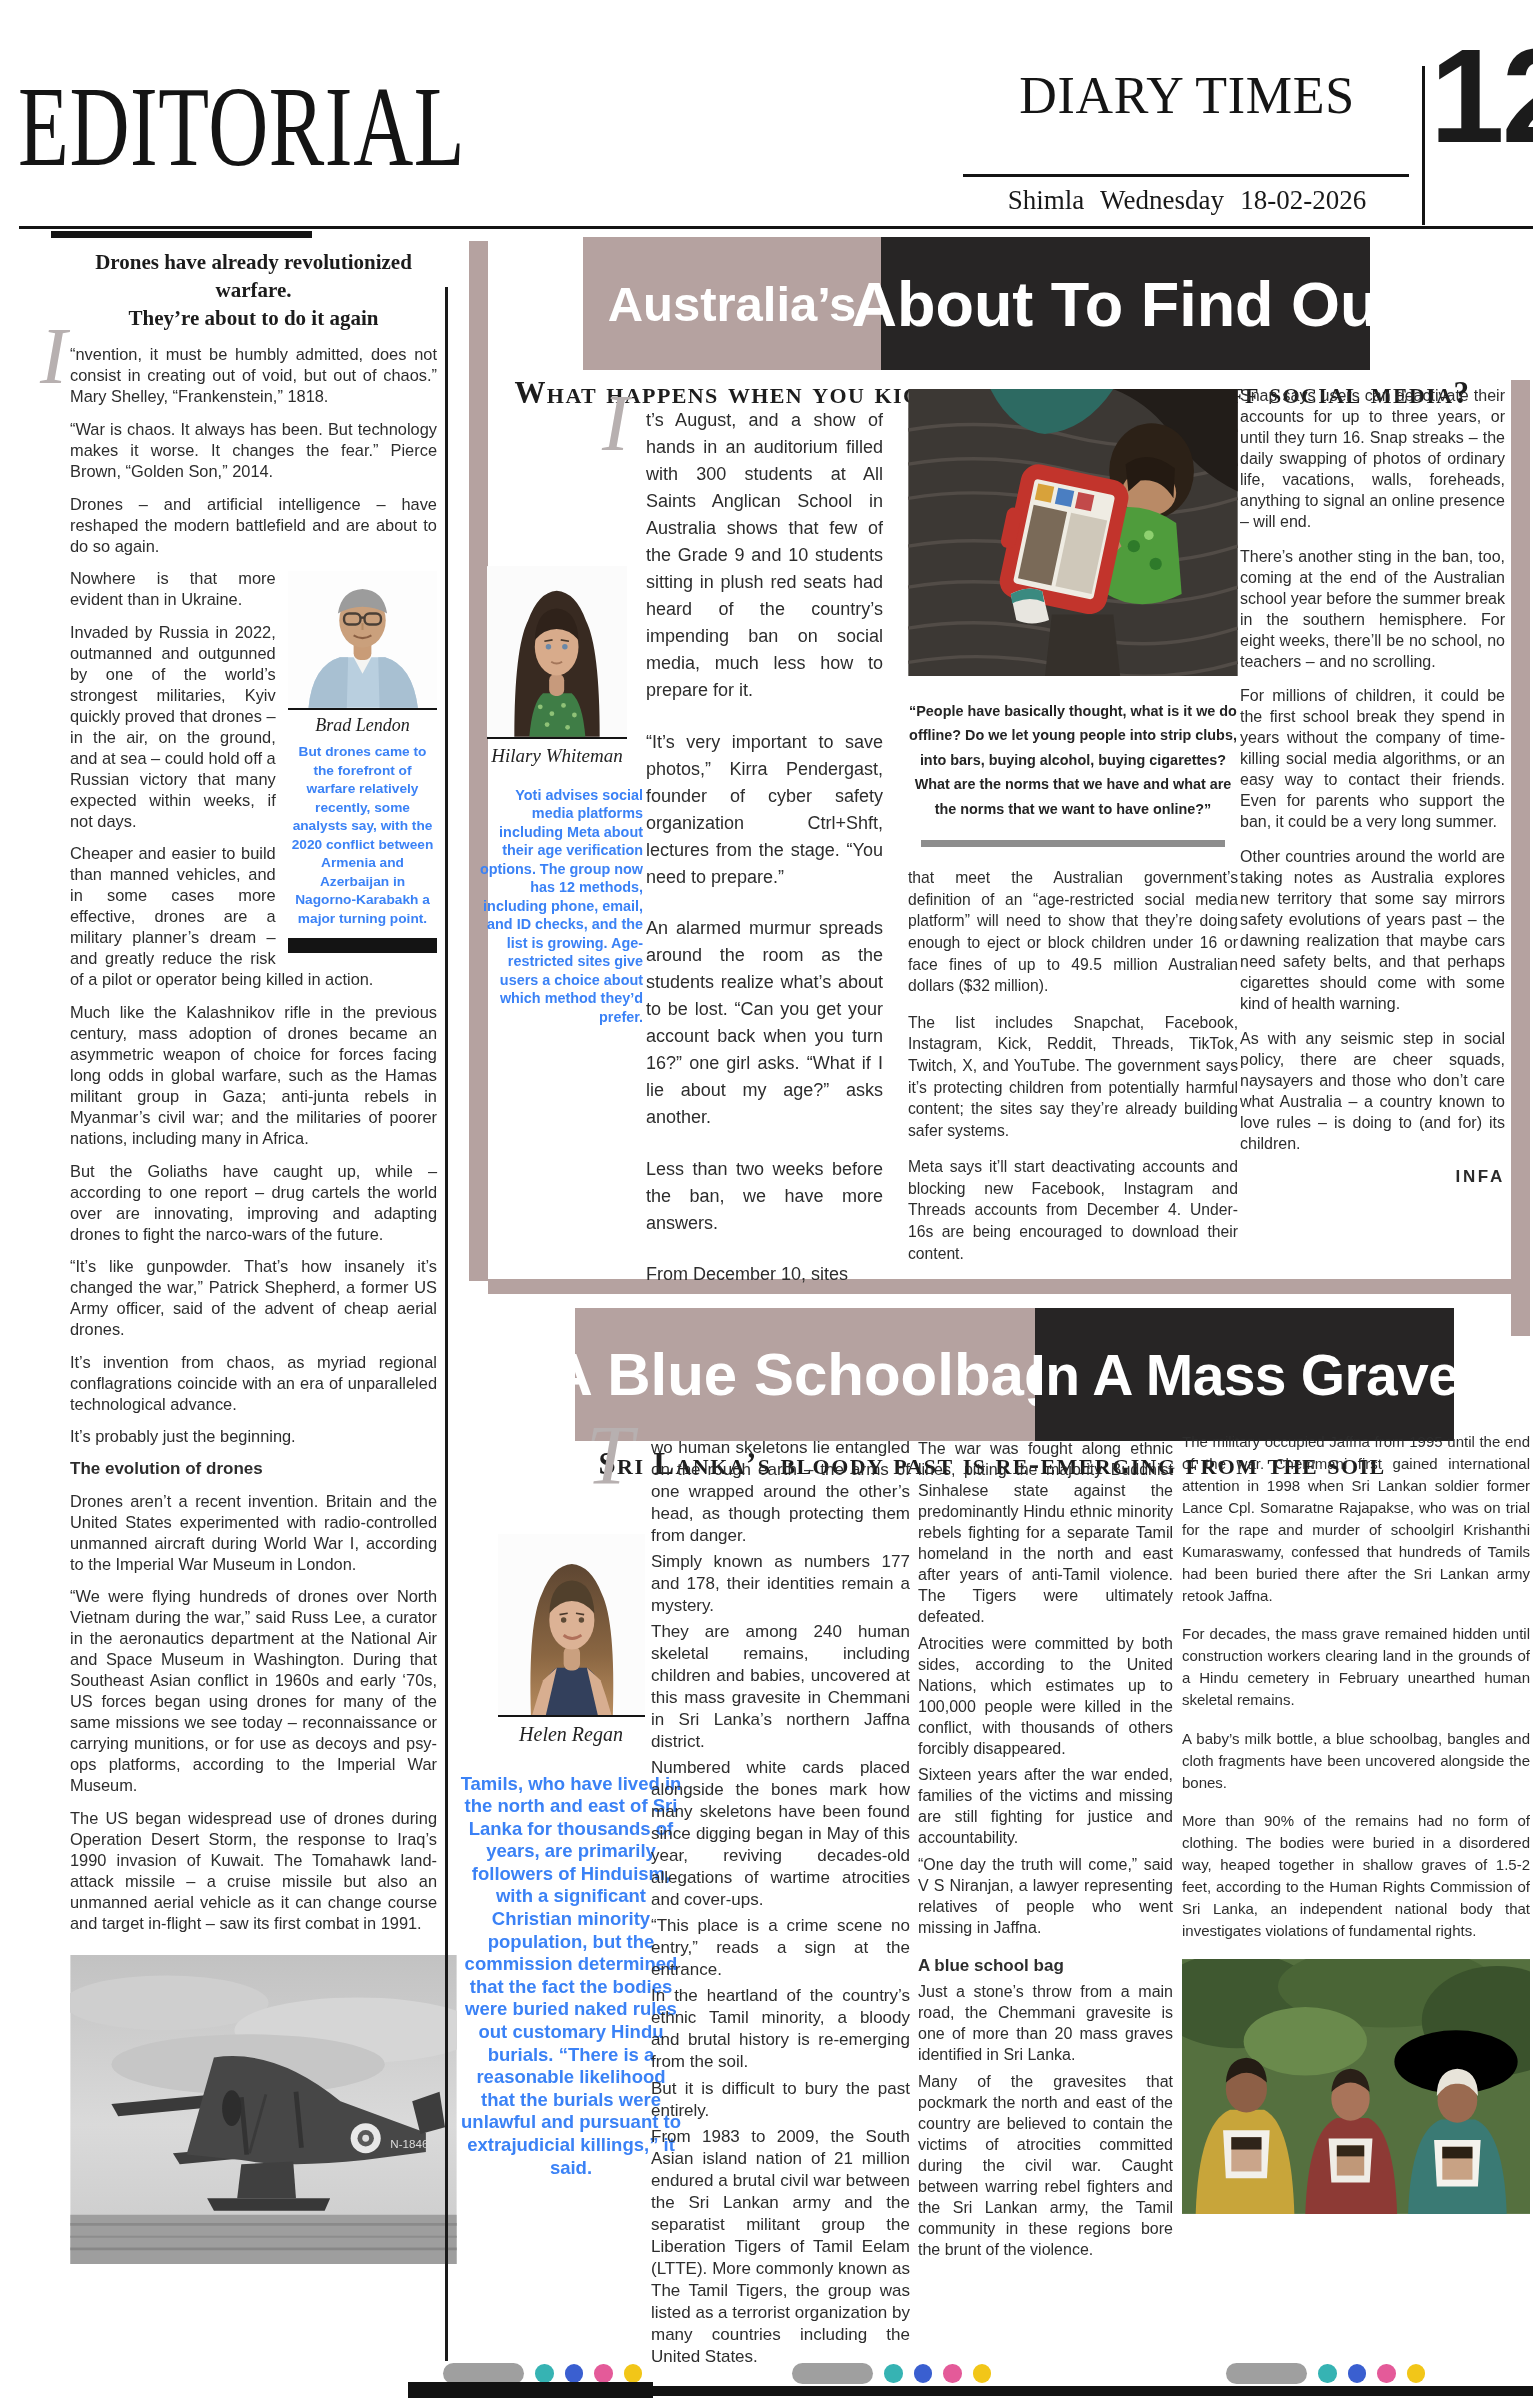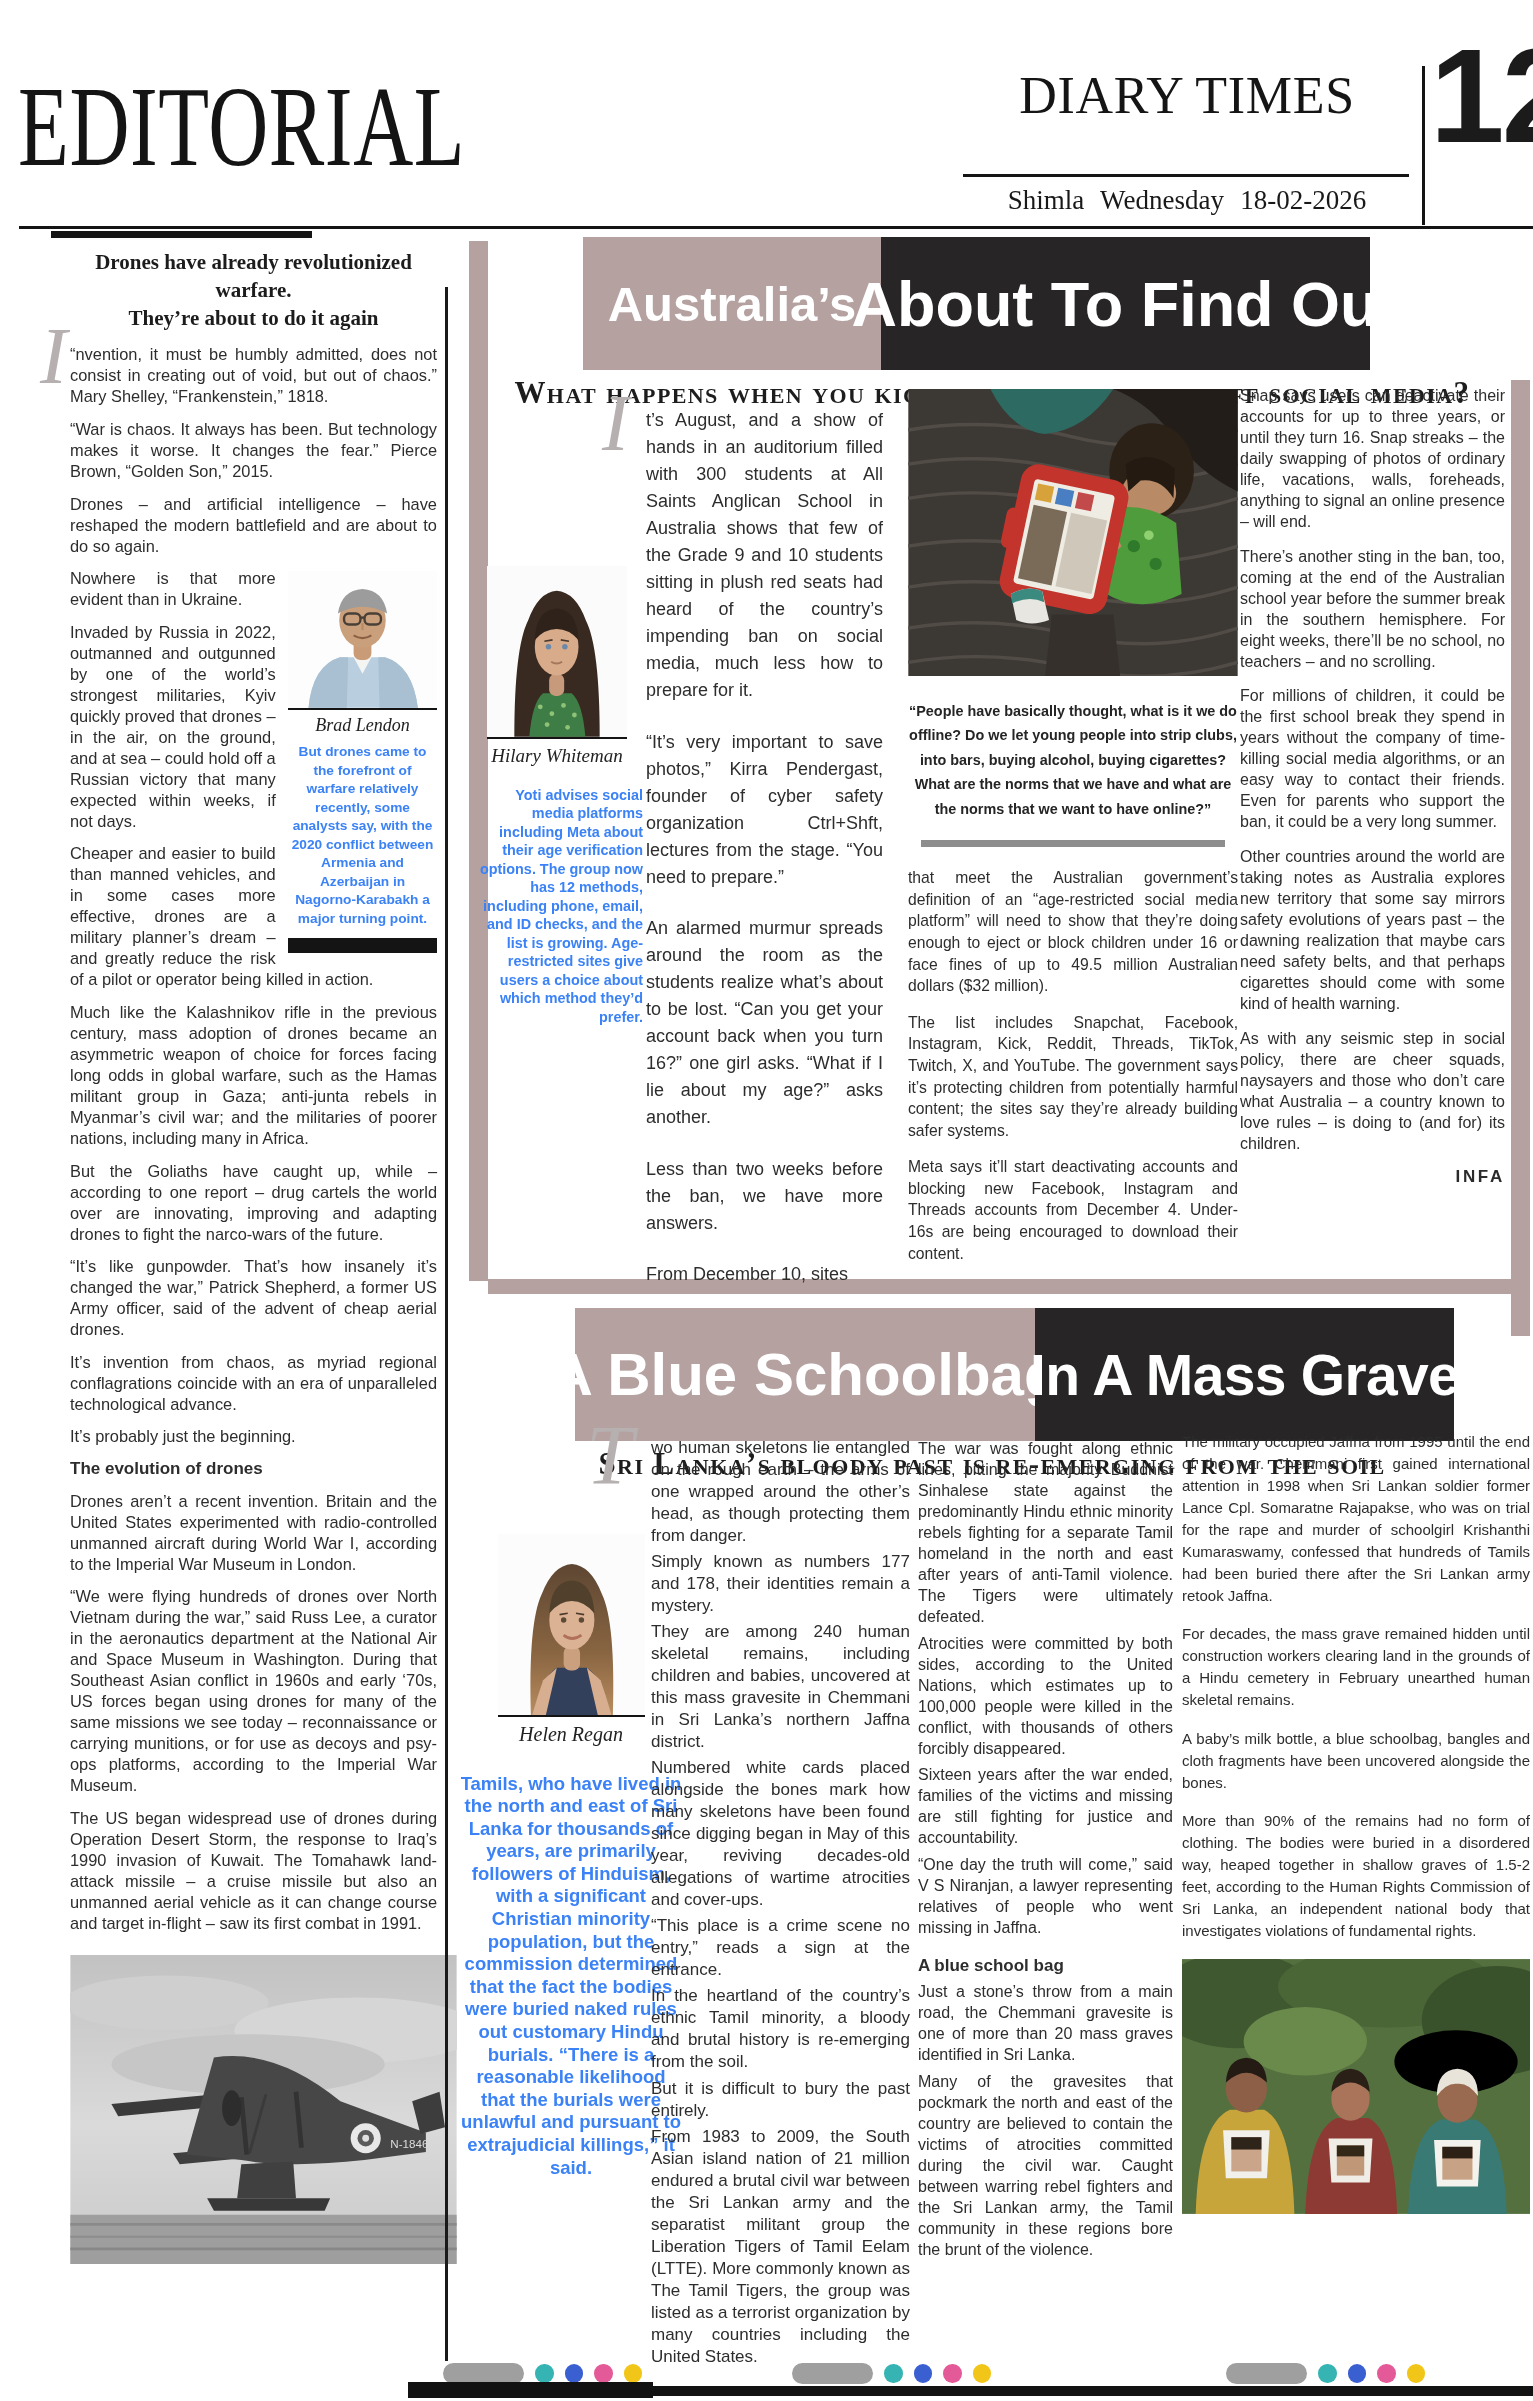--- a/index.html
+++ b/index.html
@@ -106,21 +106,21 @@
   <div class="abs left-top-bar"></div>
 
   <span class="abs dropcap drone-drop">I</span>
   <div class="abs drone-col flow">
     <div class="drone-head">
       <div>Drones have already revolutionized warfare.</div>
       <div>They’re about to do it again</div>
     </div>
     <div class="body">
         <p>“nvention, it must be humbly admitted, does not consist in creating out of void, but out of chaos.” Mary Shelley, “Frankenstein,” 1818.</p>
-        <p>“War is chaos. It always has been. But technology makes it worse. It changes the fear.” Pierce Brown, “Golden Son,” 2015.</p>
+        <p>“War is chaos. It always has been. But technology makes it worse. It changes the fear.” Pierce Brown, “Golden Son,” 2014.</p>
         <p>Drones – and artificial intelligence – have reshaped the modern battlefield and are about to do so again.</p>
       </div>
     <div class="lendon-box">
       <svg width="149" height="137" viewBox="0 0 218 200">
         <rect width="218" height="200" fill="#fdfdfd"></rect>
         <path d="M30 200 Q36 138 76 126 L142 126 Q182 138 190 200 Z" fill="#b9cfdf"></path>
         <path d="M30 200 Q36 138 76 126 L88 126 L86 200 Z" fill="#a8c0d2"></path>
         <path d="M132 126 L142 126 Q182 138 190 200 L134 200 Z" fill="#a8c0d2"></path>
         <path d="M96 126 L109 150 L122 126 L116 118 L102 118 Z" fill="#f4f4f2"></path>
         <rect x="96" y="96" width="26" height="34" rx="10" fill="#c99c77"></rect>

